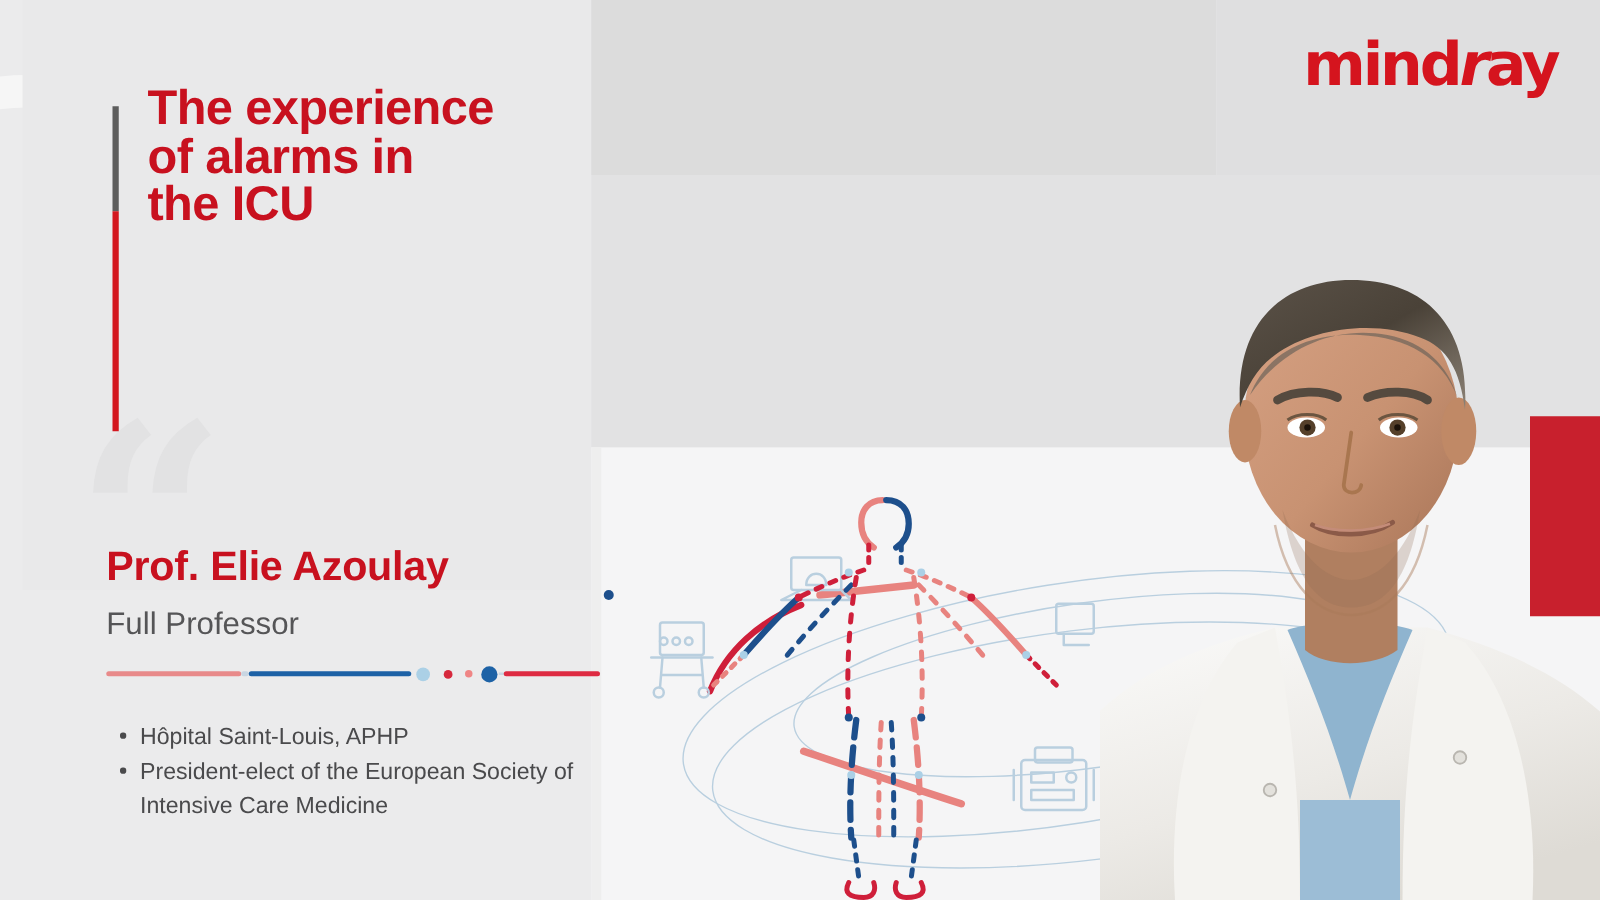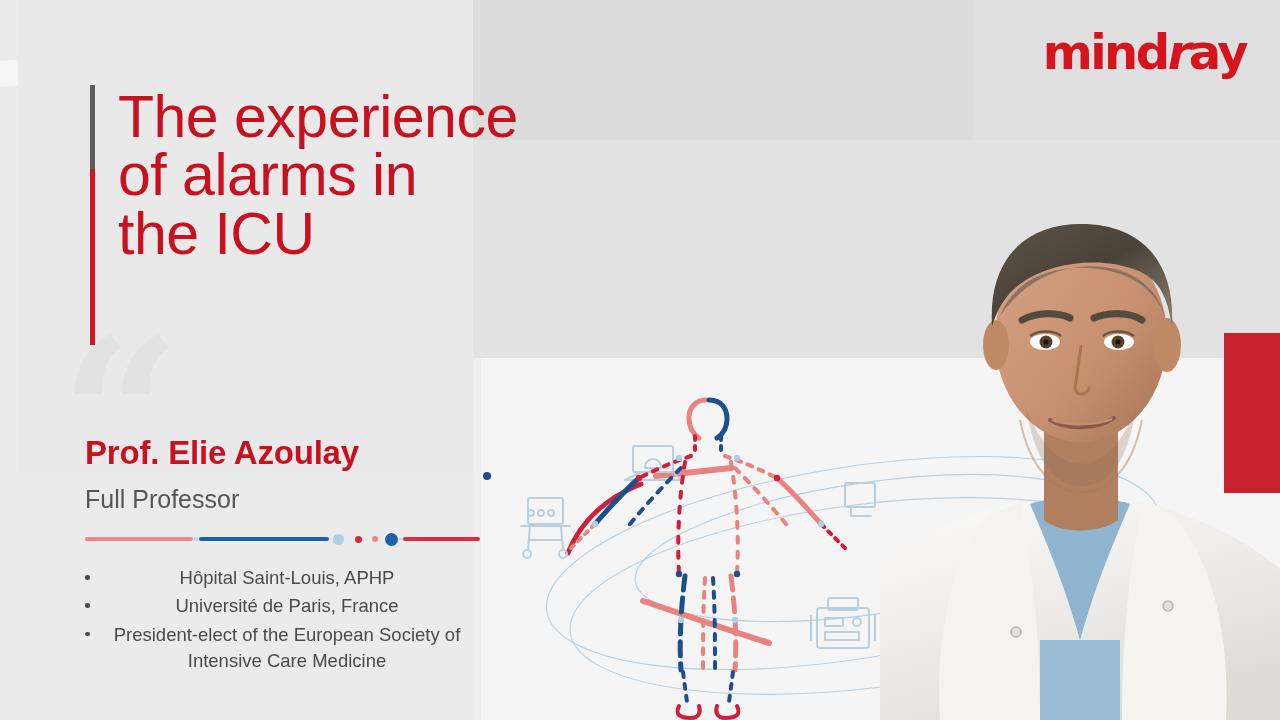--- a/index.html
+++ b/index.html
@@ -41,23 +41,23 @@
     user-select:none;
   }
 
   
   .accent-bar{position:absolute;left:90px;top:85px;width:5px;height:260px;}
   .accent-bar .g{position:absolute;top:0;left:0;width:5px;height:84px;background:#5d5d5d;}
   .accent-bar .r{position:absolute;top:84px;left:0;width:5px;height:176px;background:#d3171f;}
 
   
   .title{
-    position:absolute;left:118px;top:88px;width:360px;
+    position:absolute;left:118px;top:68px;width:360px;
     color:#c8111f;
-    font-size:59px;line-height:0.99;font-weight:400;
+    font-size:39px;line-height:0.99;font-weight:700;
     letter-spacing:-0.5px;
   }
   .title .ln{display:block;white-space:nowrap;}
 
   
   .speaker-name{
     position:absolute;left:85px;top:434px;
     color:#c8111f;font-size:33px;font-weight:700;letter-spacing:-0.2px;
   }
   .speaker-role{
@@ -74,21 +74,21 @@
   
   .bullets{
     position:absolute;left:78px;top:560px;width:400px;
     color:#4a4a4c;font-size:18.5px;line-height:1.42;
   }
   .bullets li{list-style:none;position:relative;padding-left:18px;margin:0 0 2px 0;}
   .bullets li:before{
     content:"";position:absolute;left:2px;top:10px;
     width:4.5px;height:4.5px;border-radius:50%;background:#4a4a4c;
   }
-  .bullets ul{margin:5px;padding:0;text-align:center;}
+  .bullets ul{margin:16px;padding:0;}
 
   
   .logo{
     position:absolute;right:34px;top:28px;
     color:#d5141e;
     font-size:48px;font-weight:700;letter-spacing:-2.5px;
     line-height:1;
     font-family:"DejaVu Sans", sans-serif;
   }
   .logo .it{font-style:italic;}
@@ -137,21 +137,20 @@
       <div class="dot" style="left: 248px; width: 11px; height: 11px; top: 0.5px; background: rgb(171, 208, 230);"></div>
       <div class="dot" style="left: 270px; width: 7px; height: 7px; top: 2.5px; background: rgb(214, 40, 60);"></div>
       <div class="dot" style="left: 287px; width: 6px; height: 6px; top: 3px; background: rgb(239, 133, 133);"></div>
       <div class="dot" style="left: 300px; width: 13px; height: 13px; top: -0.5px; background: rgb(29, 98, 166);"></div>
       <div class="seg" style="left: 318px; width: 77px; background: rgb(222, 43, 66);"></div>
     </div>
 
   <div class="bullets">
     <ul id="affil-list">
         <li>Hôpital Saint-Louis, APHP</li>
-        <li>Université de Paris, France</li>
         <li>President-elect of the European Society of Intensive Care Medicine</li>
       </ul>
   </div>
 
   <div class="logo"><span>mind</span><span class="it">r</span><span>ay</span></div>
 
   <div class="illus">
     <svg width="807" height="362" viewBox="0 0 807 362">
       <defs>
         <style>

